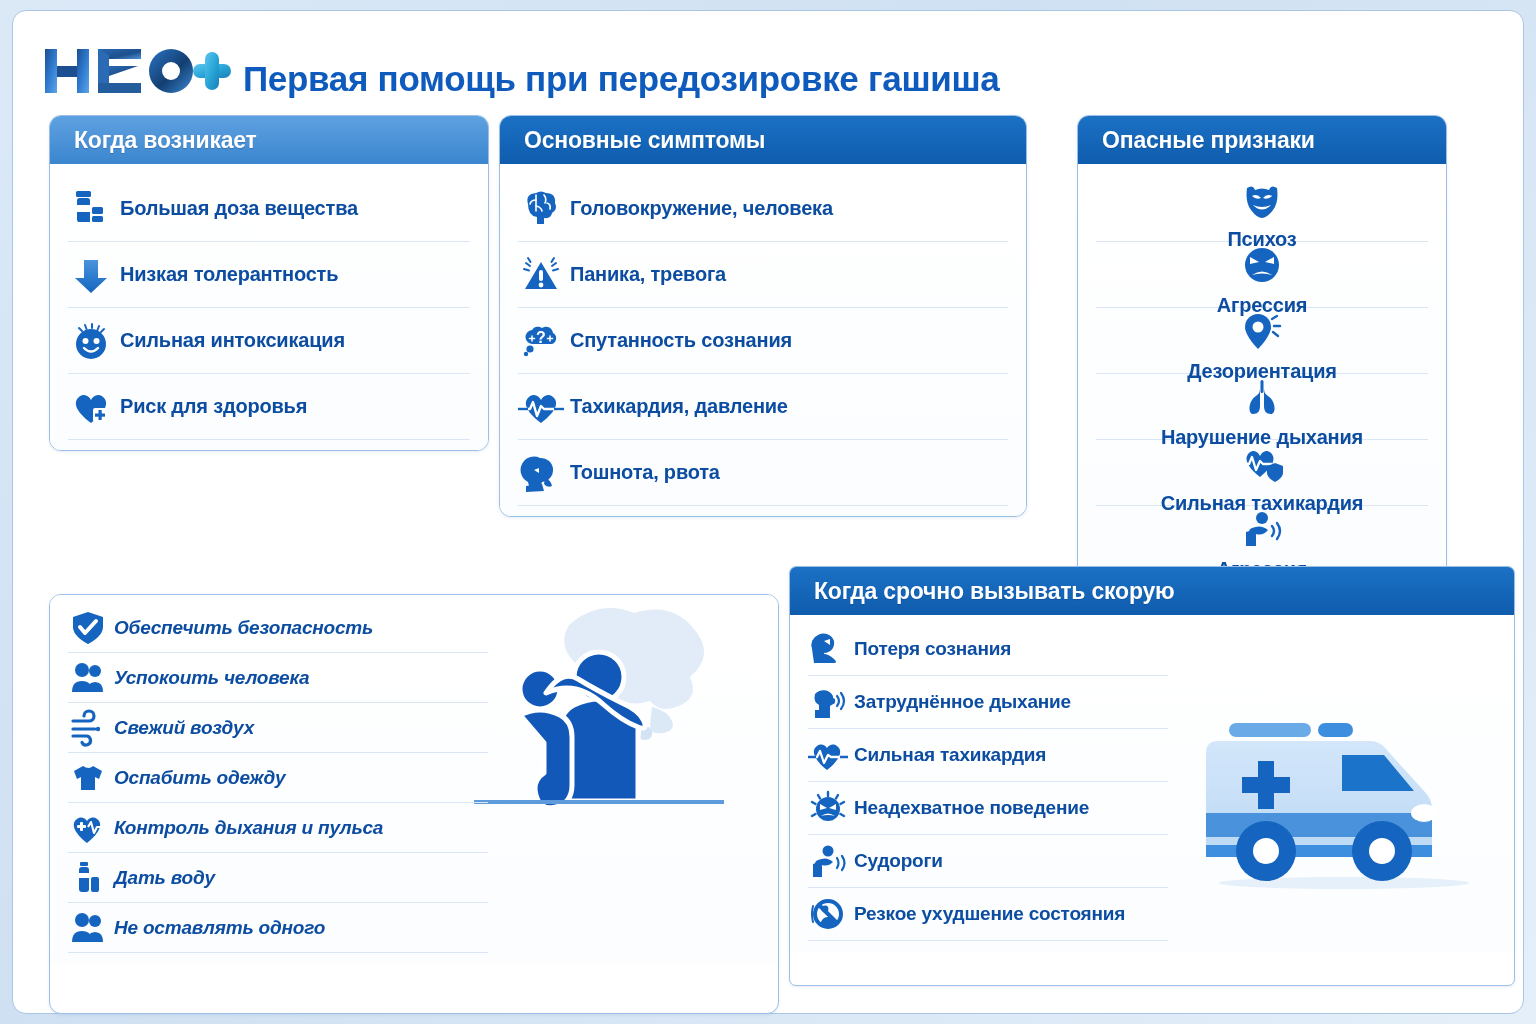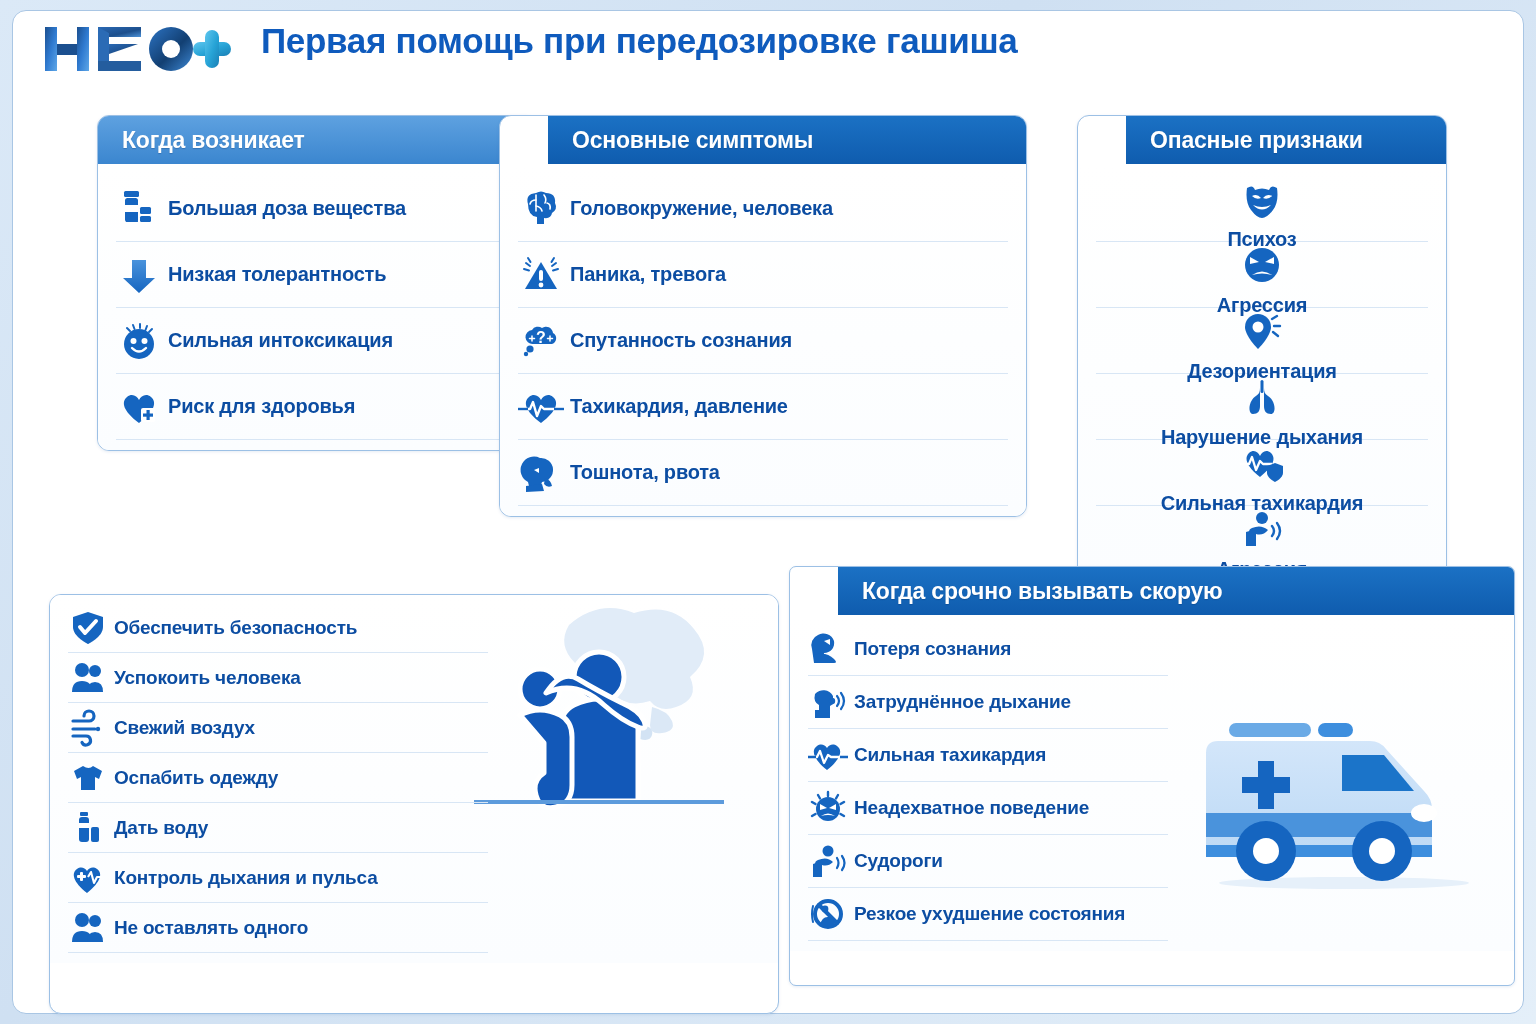--- a/index.html
+++ b/index.html
@@ -24,22 +24,22 @@
     border: 1px solid #a9c6e4;
     box-shadow: 0 0 0 1px #ffffff inset;
   }
 
   
   #header {
     position: absolute;
     left: 30px; top: 10px;
     height: 78px;
     display: flex;
-    align-items: flex-start;
-    gap: 28px;
+    align-items: flex-end;
+    gap: 10px;
   }
   #logo { display: flex; align-items: center; }
   #logo svg { display: block; }
   #page-title {
     font-size: 35px;
     font-weight: bold;
     color: #0f5bbd;
     letter-spacing: -0.3px;
     white-space: nowrap;
   }
@@ -58,21 +58,21 @@
     display: flex;
     align-items: center;
     padding: 0 0 0 24px;
     color: #ffffff;
     font-size: 23px;
     font-weight: bold;
     letter-spacing: -0.2px;
     text-shadow: 0 1px 1px rgba(0,40,90,0.25);
   }
   .head-light { background: linear-gradient(180deg,#5ea1e0 0%,#3b86cf 100%); }
-  .head-dark  { background: linear-gradient(180deg,#1b71c4 0%,#0f5cae 100%); margin-left: 48px; }
+  .head-dark  { background: linear-gradient(180deg,#1b71c4 0%,#0f5cae 100%); }
 
   .card-body {
     padding: 12px 18px 10px 18px;
     background: linear-gradient(180deg,#ffffff 0%,#fbfdff 100%);
   }
 
   .row {
     display: flex;
     align-items: center;
     gap: 6px;
@@ -93,24 +93,24 @@
     font-weight: bold;
     color: #0c4da2;
     white-space: nowrap;
     letter-spacing: -0.2px;
   }
 
   
   #card-when .row  { height: 66px; }
   #card-sym .row   { height: 66px; }
   #card-danger .row{ height: 66px; flex-direction: column; }
-  #card-aid .row   { height: 50px; }
+  #card-aid .row   { height: 50px; font-style: italic; }
   #card-call .row  { height: 53px; }
 
-  #card-when  { left: 36px;  top: 104px; width: 440px; margin-left: 48px; }
+  #card-when  { left: 36px;  top: 104px; width: 440px; }
   #card-sym   { left: 486px; top: 104px; width: 528px; }
   #card-danger{ left: 1064px;top: 104px; width: 370px; }
   #card-aid   { left: 36px;  top: 583px; width: 730px; height: 420px; }
   #card-call  { left: 776px; top: 555px; width: 726px; height: 420px; border-radius: 7px; }
 
   #card-aid .card-body, #card-call .card-body { position: relative; padding-top: 8px; }
   #card-aid .rows  { width: 420px; }
   #card-call .rows { width: 360px; }
   #card-aid .lbl, #card-call .lbl { font-size: 19px; }
   #card-aid .ico, #card-call .ico { width: 40px; height: 40px; }
@@ -476,42 +476,42 @@
             <span class="ico">
               <svg width="36" height="36" viewBox="0 0 36 36" fill="#1565c0">
                 <path d="M13 6 L4 11 l3 8 l4 -2 v13 h14 V17 l4 2 l3 -8 l-9 -5 q-4 4 -10 0z"></path>
               </svg>
             </span>
             <span class="lbl">Оспабить одежду</span>
           </div>
 
           <div class="row">
             <span class="ico">
-              <svg width="36" height="36" viewBox="0 0 36 36" fill="#1565c0">
-                <rect x="10" y="2" width="8" height="4" rx="1"></rect>
-                <rect x="9" y="7" width="10" height="25" rx="3"></rect>
-                <rect x="9" y="13" width="10" height="5" fill="#ffffff"></rect>
-                <rect x="21" y="17" width="8" height="15" rx="2"></rect>
-              </svg>
-            </span>
-            <span class="lbl">Дать воду</span>
-          </div>
-
-          <div class="row">
-            <span class="ico">
               <svg width="38" height="36" viewBox="0 0 38 36" fill="#1565c0">
                 <path d="M18 33 C4 22 2 13 8 9 c4 -3 8 -1 10 2 c2 -3 6 -5 10 -2 c6 4 4 13 -10 24z"></path>
                 <g fill="#ffffff">
                   <rect x="8" y="15" width="9" height="3" rx="1"></rect>
                   <rect x="11" y="12" width="3" height="9" rx="1"></rect>
                 </g>
                 <path d="M19 17 l3 -5 l3 11 l3 -6 h4" stroke="#ffffff" stroke-width="2.1" fill="none" stroke-linejoin="round"></path>
               </svg>
             </span>
             <span class="lbl">Контроль дыхания и пульса</span>
+          </div>
+
+          <div class="row">
+            <span class="ico">
+              <svg width="36" height="36" viewBox="0 0 36 36" fill="#1565c0">
+                <rect x="10" y="2" width="8" height="4" rx="1"></rect>
+                <rect x="9" y="7" width="10" height="25" rx="3"></rect>
+                <rect x="9" y="13" width="10" height="5" fill="#ffffff"></rect>
+                <rect x="21" y="17" width="8" height="15" rx="2"></rect>
+              </svg>
+            </span>
+            <span class="lbl">Дать воду</span>
           </div>
 
           <div class="row">
             <span class="ico">
               <svg width="36" height="36" viewBox="0 0 36 36" fill="#1565c0">
                 <circle cx="12" cy="10" r="7"></circle>
                   <path d="M2 32 q0 -11 10 -11 q10 0 10 11z"></path>
                 <circle cx="25" cy="11" r="6"></circle>
                   <path d="M17 32 q0 -10 8 -10 q8 0 8 10z"></path>
               </svg>

